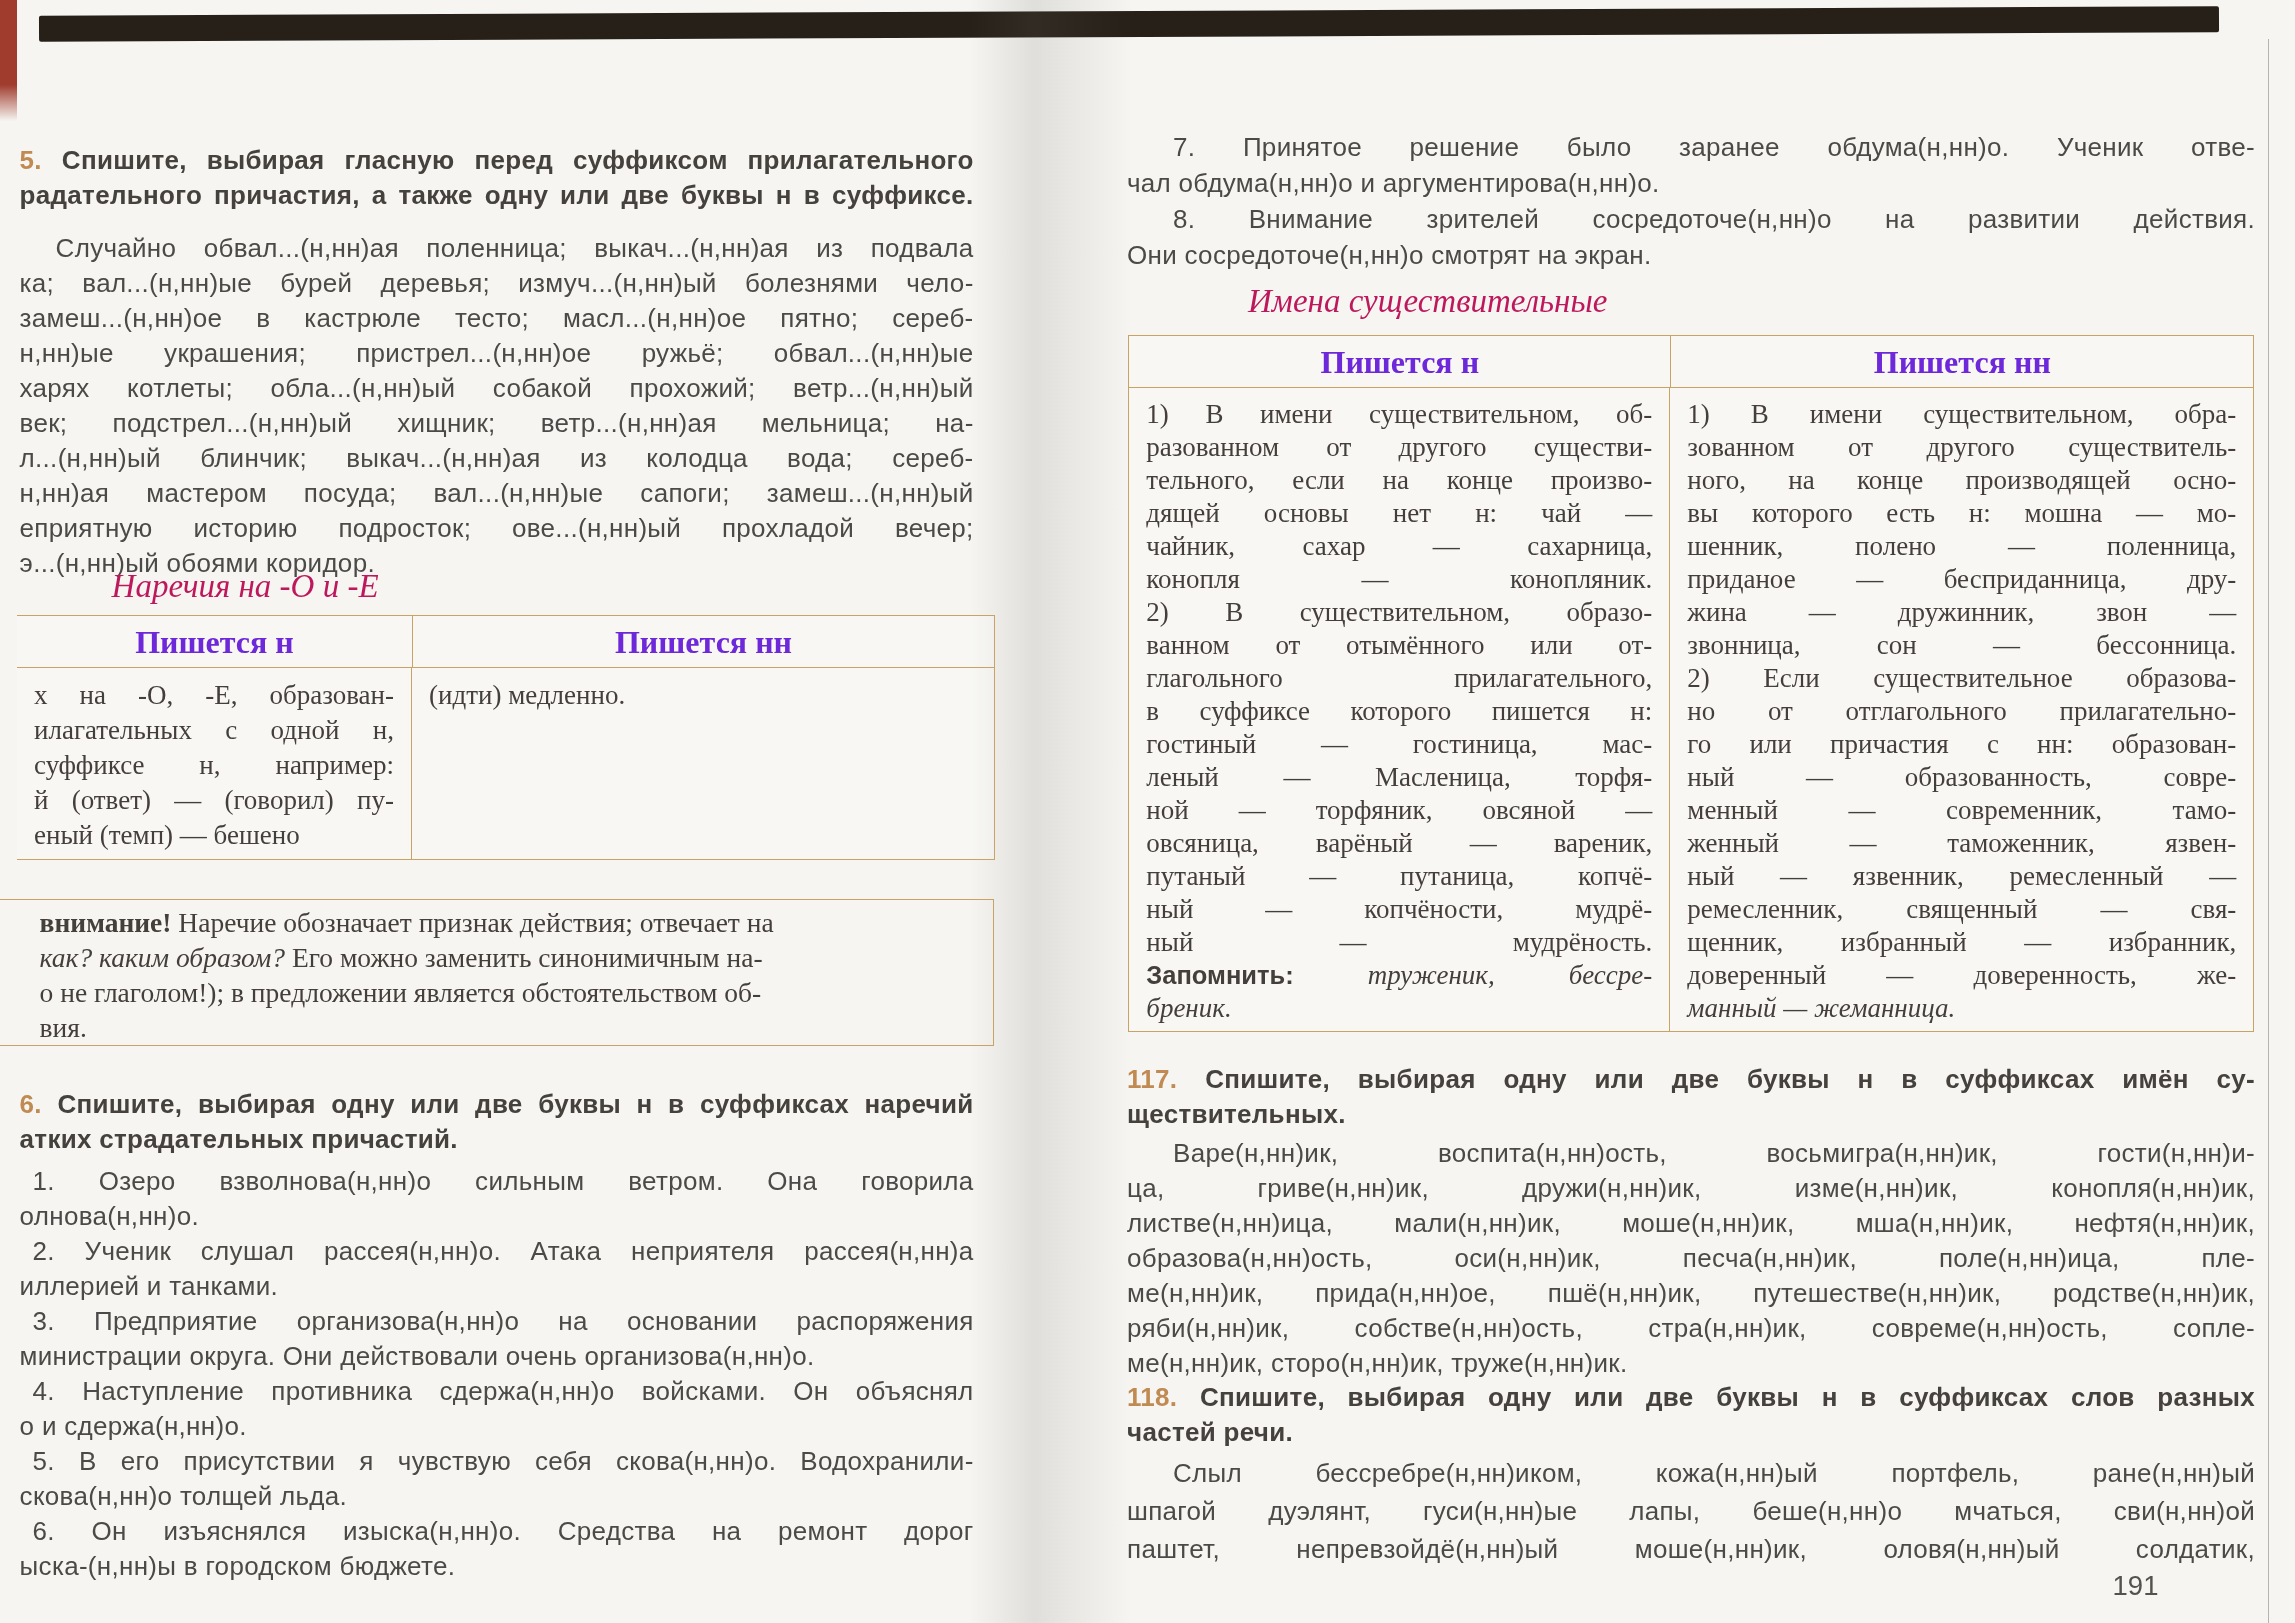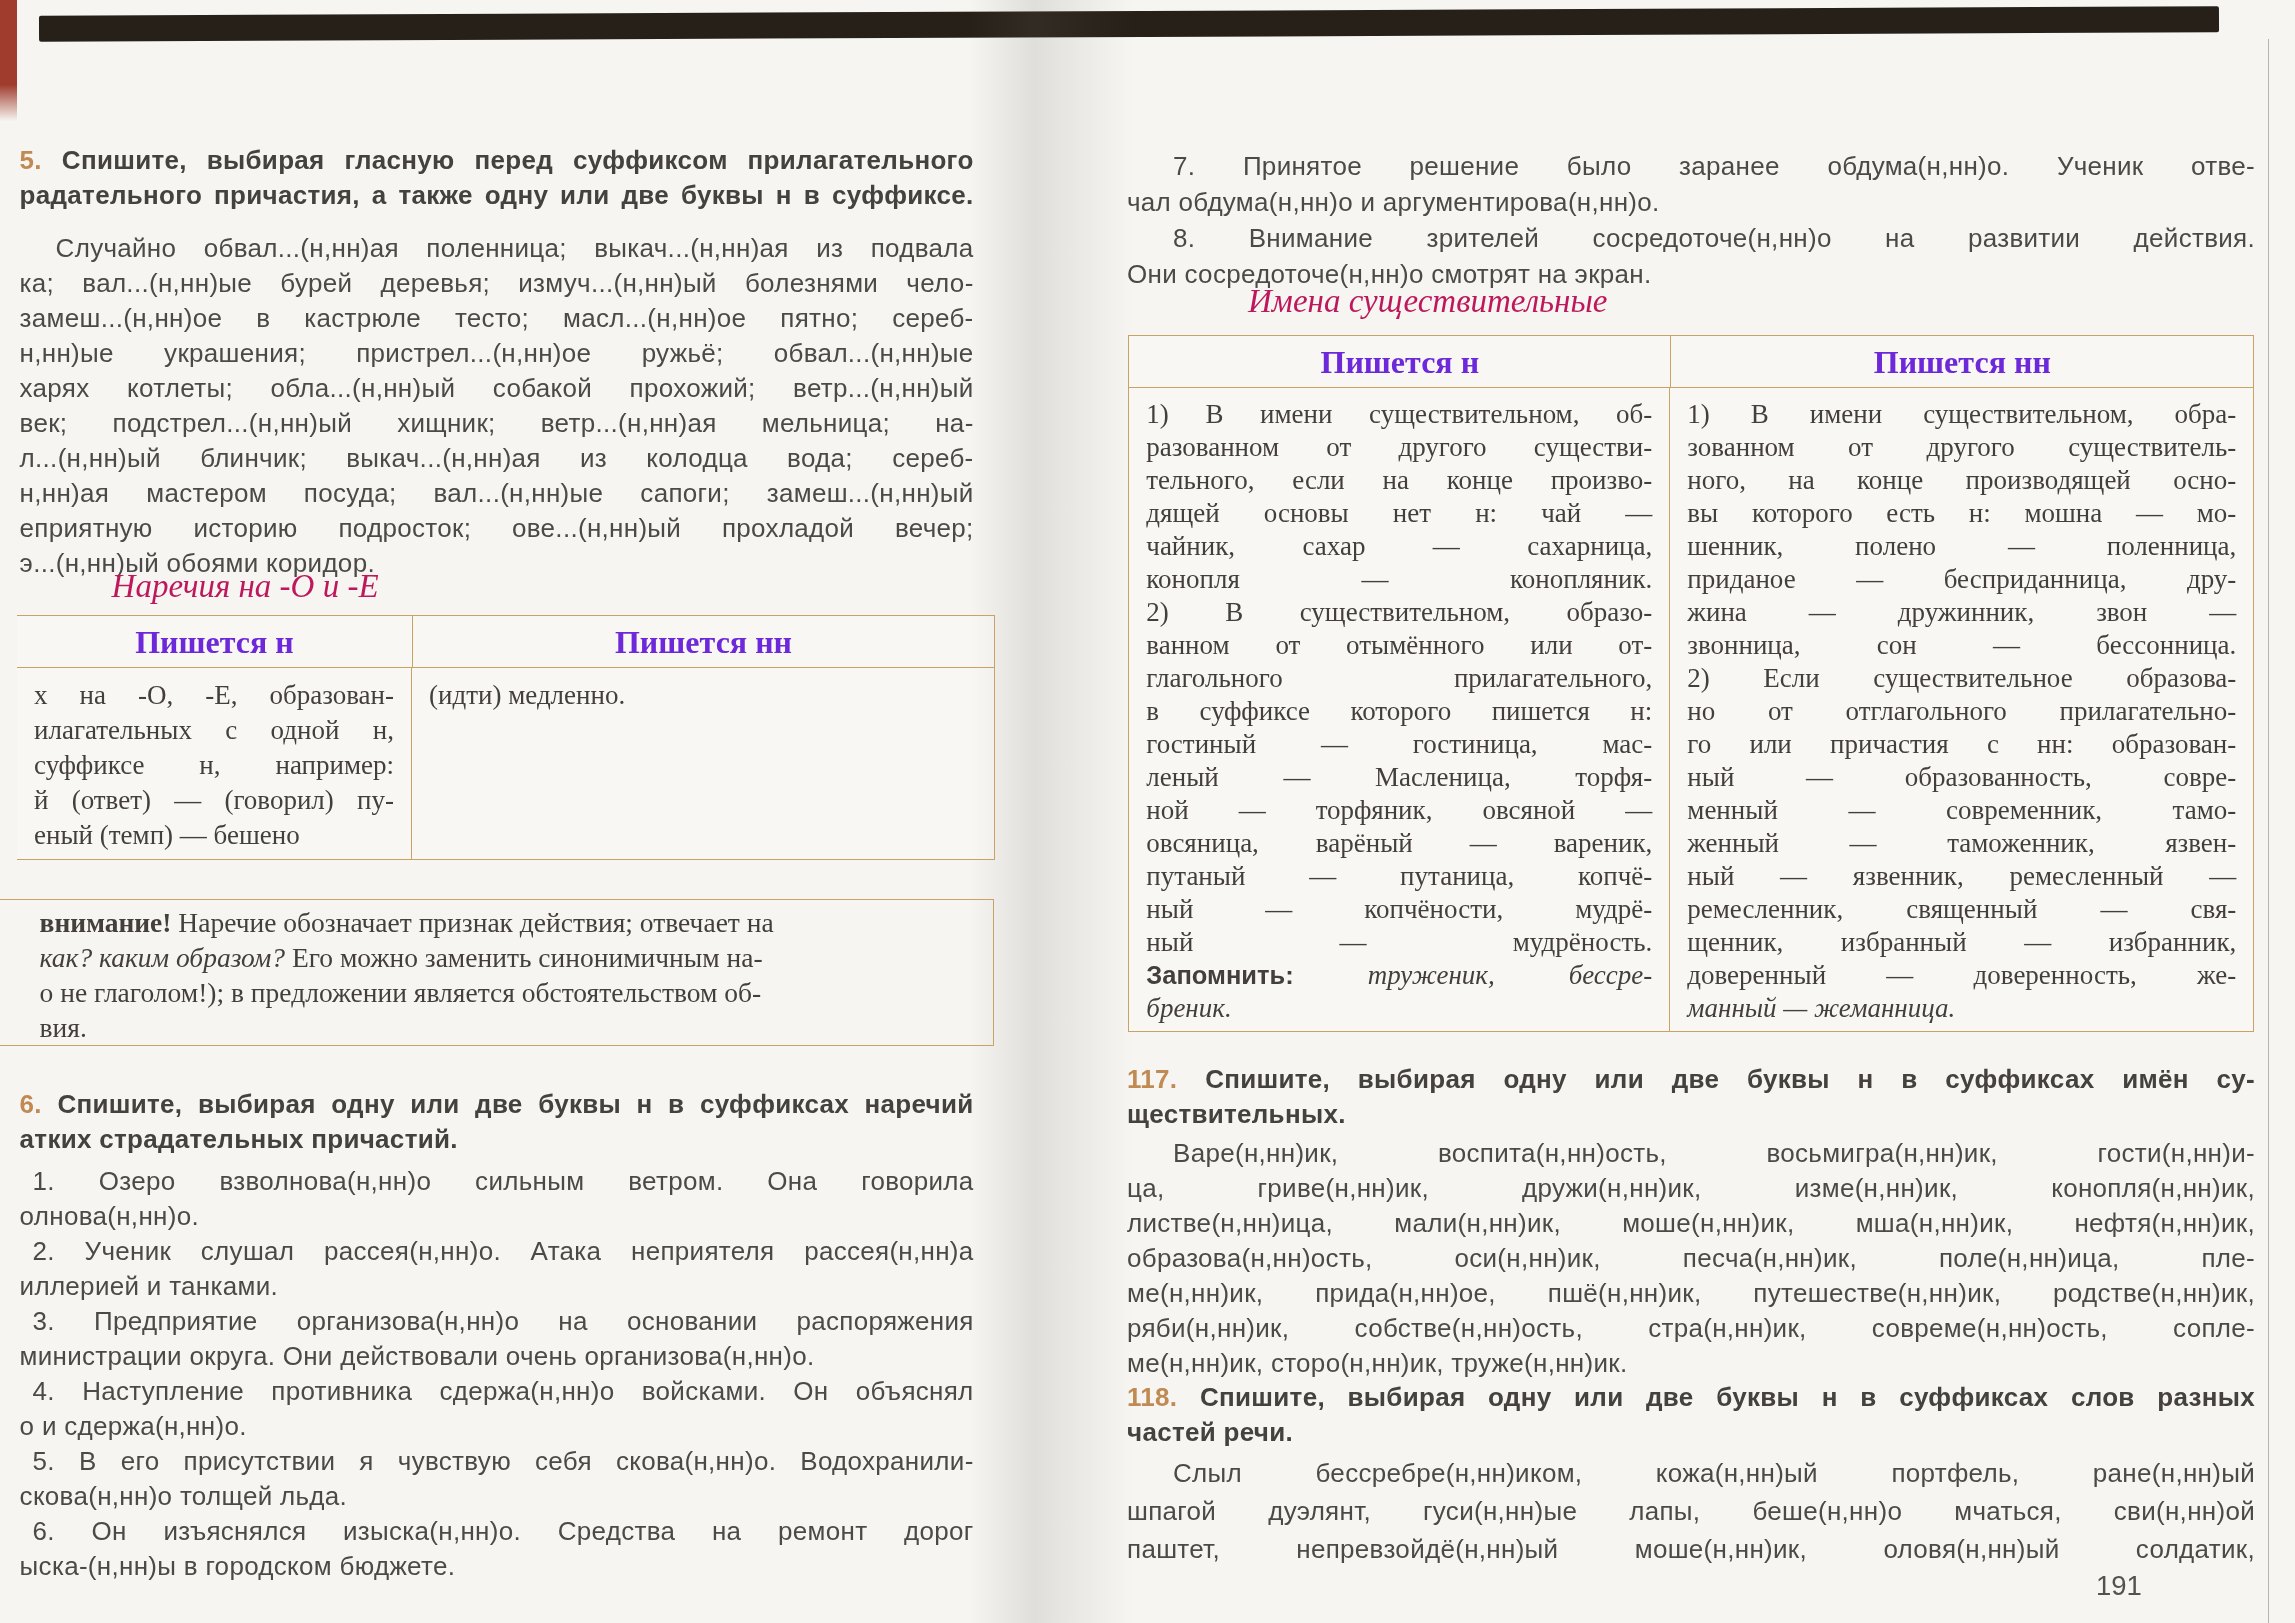--- a/index.html
+++ b/index.html
@@ -121,21 +121,21 @@
     </div>
     <div>
       <div class="jl" style="text-indent:13px;">6. Он изъяснялся изыска(н,нн)о. Средства на ремонт дорог</div>
       <div class="left-al">ыска-(н,нн)ы в городском бюджете.</div>
     </div>
   </div>
 </div>
 
 <div class="abs" style="left:1127px;top:0;width:1128px;height:1624px;">
 
-  <div class="abs sans body-sans" style="left:0;top:148px;width:1128px;line-height:36px;">
+  <div class="abs sans body-sans" style="left:0;top:129px;width:1128px;line-height:36px;">
     <div>
       <div class="jl" style="text-indent:46px;">7. Принятое решение было заранее обдума(н,нн)о. Ученик отве-</div>
       <div class="left-al">чал обдума(н,нн)о и аргументирова(н,нн)о.</div>
     </div>
     <div>
       <div class="jl" style="text-indent:46px;">8. Внимание зрителей сосредоточе(н,нн)о на развитии действия.</div>
       <div class="left-al">Они сосредоточе(н,нн)о смотрят на экран.</div>
     </div>
   </div>
 
@@ -211,15 +211,15 @@
     <div class="jl"><span class="exnum">118.</span>&nbsp;<span class="exhead">Спишите, выбирая одну или две буквы н в суффиксах слов разных</span></div>
     <div class="left-al exhead">частей речи.</div>
   </div>
 
   <div class="abs sans body-sans" style="left:0;top:1454px;width:1128px;line-height:38px;">
     <div class="pre jl" style="text-indent:46px;">Слыл бессребре(н,нн)иком, кожа(н,нн)ый портфель, ране(н,нн)ый
 шпагой дуэлянт, гуси(н,нн)ые лапы, беше(н,нн)о мчаться, сви(н,нн)ой
 паштет, непревзойдё(н,нн)ый моше(н,нн)ик, оловя(н,нн)ый солдатик,</div>
   </div>
 
-  <div class="abs page-num" style="left:969px;top:1570px;width:79px;text-align:left;">191</div>
+  <div class="abs page-num" style="left:969px;top:1570px;width:79px;text-align:center;">191</div>
 </div>
 
 
 </body></html>

